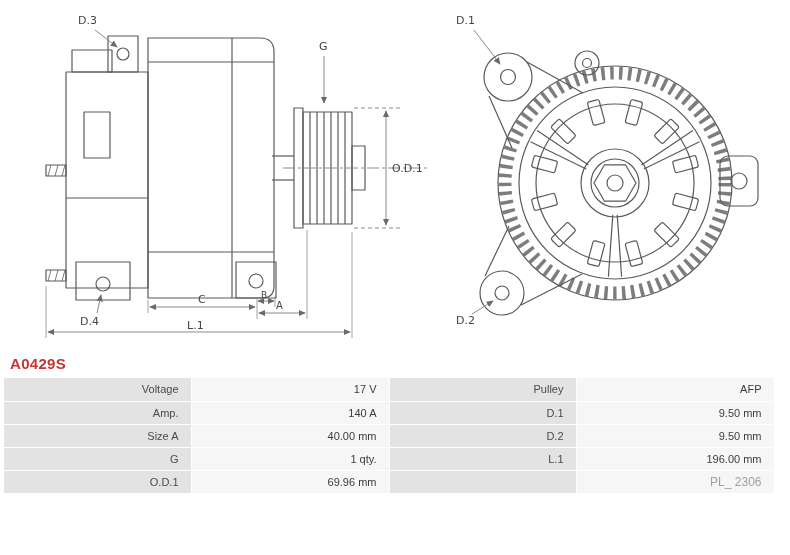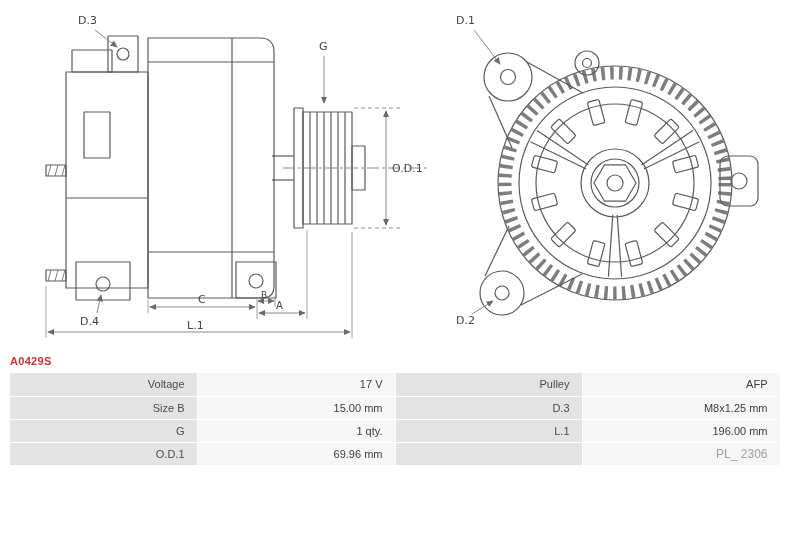--- a/index.html
+++ b/index.html
@@ -1,21 +1,21 @@
 <!DOCTYPE html>
 <html><head>
 <meta charset="utf-8">
 <style>
   *{box-sizing:border-box;margin:0;padding:0}
   html,body{width:790px;height:555px;background:#ffffff;overflow:hidden;
     font-family:"Liberation Sans",sans-serif}
   .diagram-wrap{width:790px;height:352px;background:#fff}
-  .part-number{margin:3px 0 6px 10px;font-size:11px;font-weight:600;
+  .part-number{margin:3px 0 6px 10px;font-size:15px;font-weight:600;
     letter-spacing:.3px;color:#c53535}
-  table.spec{width:770px;margin:0 10px;border-collapse:collapse;
+  table.spec{width:770px;margin:0 4px;border-collapse:collapse;
     table-layout:fixed;font-size:11px;color:#3c3c3c}
   table.spec td{height:23px;padding:0 12px 0 6px;text-align:right;
     border-bottom:1px solid #fff;border-right:1px solid #fff;
     white-space:nowrap;overflow:hidden}
   td.lbl{background:#e3e3e3;color:#4a4a4a}
   td.val{background:#f6f6f6}
   td.muted{color:#a0a0a0;font-size:12px}
   svg text{font-family:"DejaVu Sans","Liberation Sans",sans-serif}
 </style>
 </head>
@@ -183,24 +183,30 @@
       <col style="width:198px">
   </colgroup>
   <tbody>
     <tr>
       <td class="lbl">Voltage</td>
       <td class="val">17 V</td>
       <td class="lbl">Pulley</td>
       <td class="val">AFP</td>
     </tr>
     <tr>
-      <td class="lbl">Size B</td>
-      <td class="val">15.00 mm</td>
-      <td class="lbl">D.3</td>
-      <td class="val">M8x1.25 mm</td>
+      <td class="lbl">Amp.</td>
+      <td class="val">140 A</td>
+      <td class="lbl">D.1</td>
+      <td class="val">9.50 mm</td>
+    </tr>
+    <tr>
+      <td class="lbl">Size A</td>
+      <td class="val">40.00 mm</td>
+      <td class="lbl">D.2</td>
+      <td class="val">9.50 mm</td>
     </tr>
     <tr>
       <td class="lbl">G</td>
       <td class="val">1 qty.</td>
       <td class="lbl">L.1</td>
       <td class="val">196.00 mm</td>
     </tr>
     <tr>
       <td class="lbl">O.D.1</td>
       <td class="val">69.96 mm</td>

